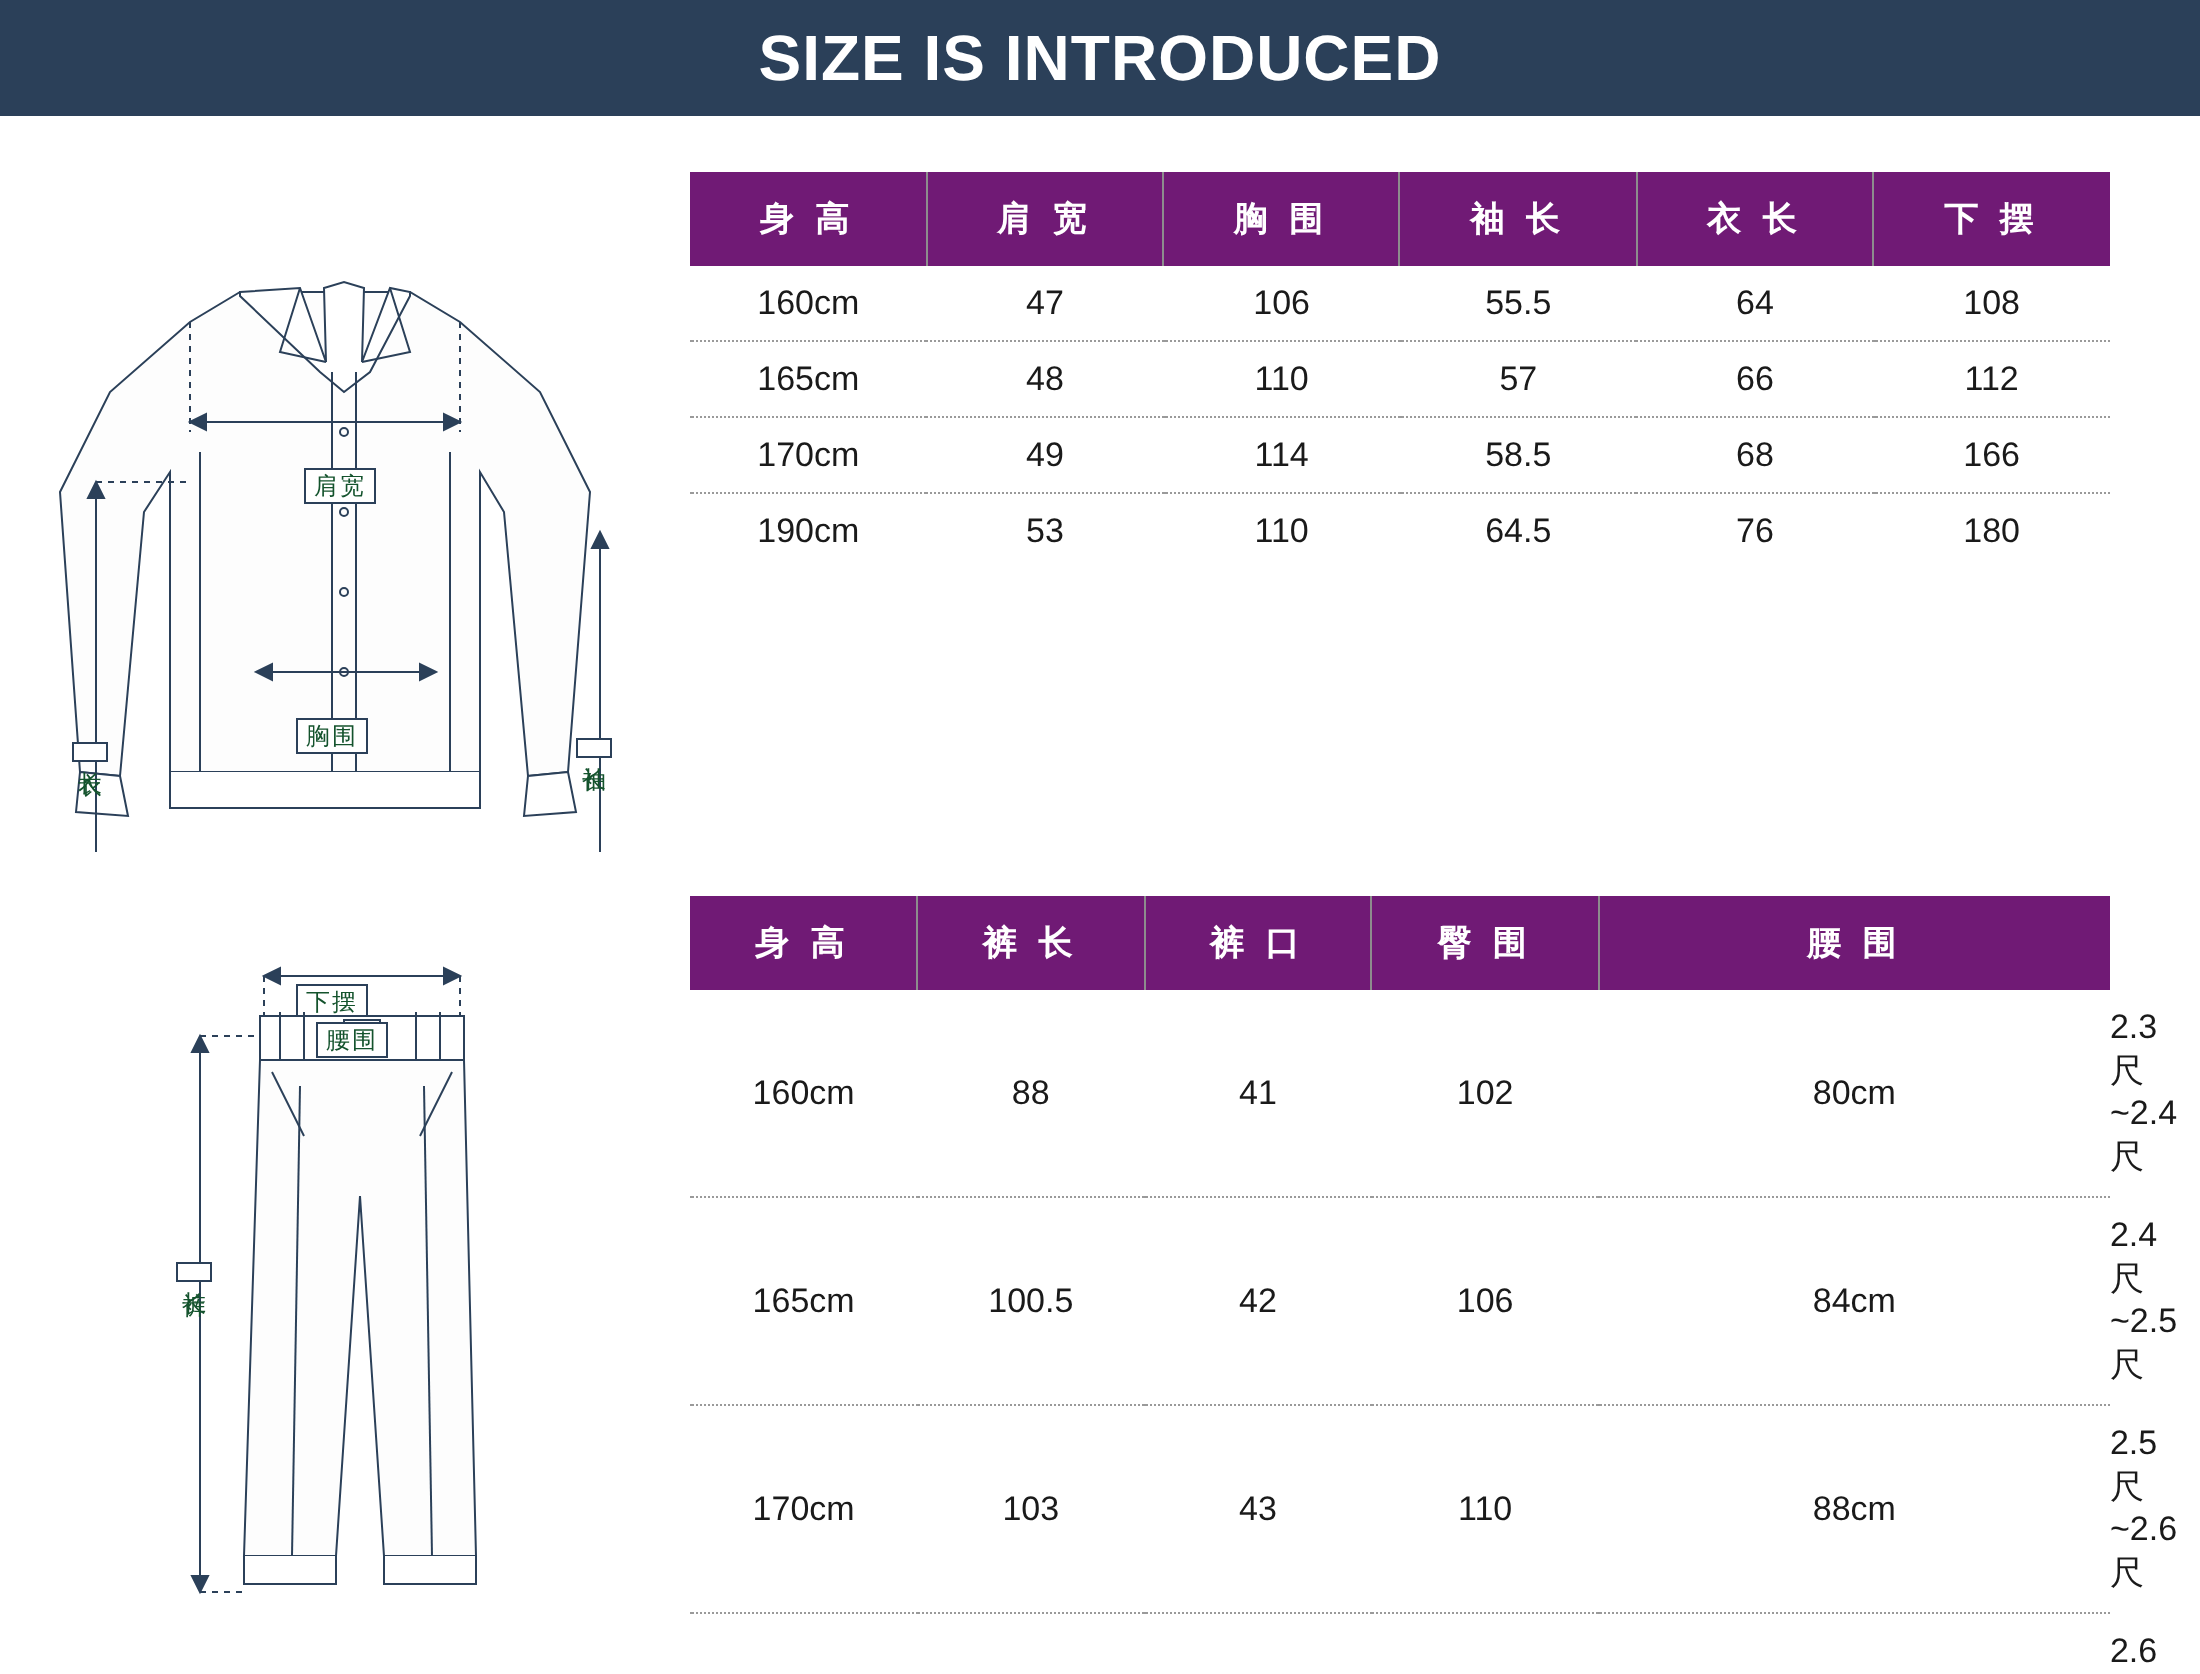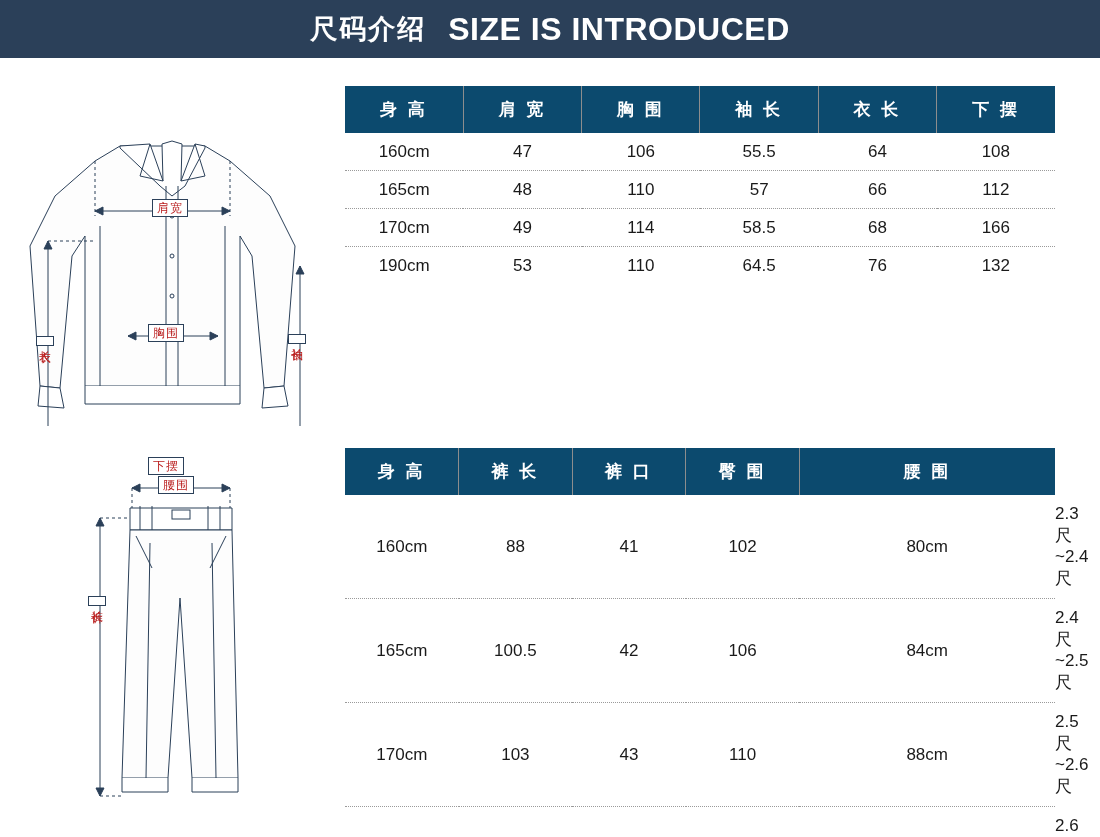--- a/index.html
+++ b/index.html
@@ -58,21 +58,21 @@
     padding-right: 45px;
   }
 
   
   table.size-table {
     border-collapse: collapse;
     width: 100%;
     table-layout: fixed;
   }
   table.size-table thead th {
-    background: #0c4a6e;
+    background: #701a75;
     color: #ffffff;
     font-size: 17px;
     font-weight: bold;
     letter-spacing: 3px;
     padding: 12px 0 12px 0;
     text-align: center;
     border-right: 1px solid #8d8d8d;
   }
   table.size-table thead th:last-child {
     border-right: none;
@@ -86,44 +86,44 @@
   }
   table.size-table tbody tr:last-child td {
     border-bottom: none;
   }
 
   
   .lbl {
     position: absolute;
     border: 1px solid #2b4059;
     background: #ffffff;
-    color: #b91c1c;
+    color: #14532d;
     font-size: 12px;
     padding: 2px 4px;
     line-height: 1;
     white-space: nowrap;
     letter-spacing: 1px;
+    margin-top: 35px;
   }
   .lbl-v {
     writing-mode: vertical-rl;
     text-orientation: upright;
     letter-spacing: 0;
     padding: 4px 2px;
   }
   svg.draw {
     position: absolute;
     top: 0;
     left: 0;
   }
 </style>
 </head>
 <body>
 
 <div class="header">
-  <span class="title-cn">尺码介绍</span>
   <span class="title-en">SIZE IS INTRODUCED</span>
 </div>
 
 <div class="section section-top">
 
   <div class="figure-col" style="height:340px">
     <svg class="draw" width="345" height="340" viewBox="0 0 345 340">
       <g stroke="#2b4059" stroke-width="1" fill="none">
 
         <path d="M120 60 L95 75 L55 110 L30 160 L40 300 L60 302 L72 170 L85 150 L85 300 L240 300 L240 150 L252 170 L264 302 L284 300 L295 160 L270 110 L230 75 L205 60 Z" fill="#fdfdfd" stroke="#2b4059"></path>
@@ -220,21 +220,21 @@
           <td>58.5</td>
           <td>68</td>
           <td>166</td>
         </tr>
         <tr>
           <td>190cm</td>
           <td>53</td>
           <td>110</td>
           <td>64.5</td>
           <td>76</td>
-          <td>132</td>
+          <td>180</td>
         </tr>
       </tbody>
     </table>
   </div>
 </div>
 
 <div class="section section-bottom">
 
   <div class="figure-col" style="height:350px">
     <svg class="draw" width="345" height="350" viewBox="0 0 345 350">

